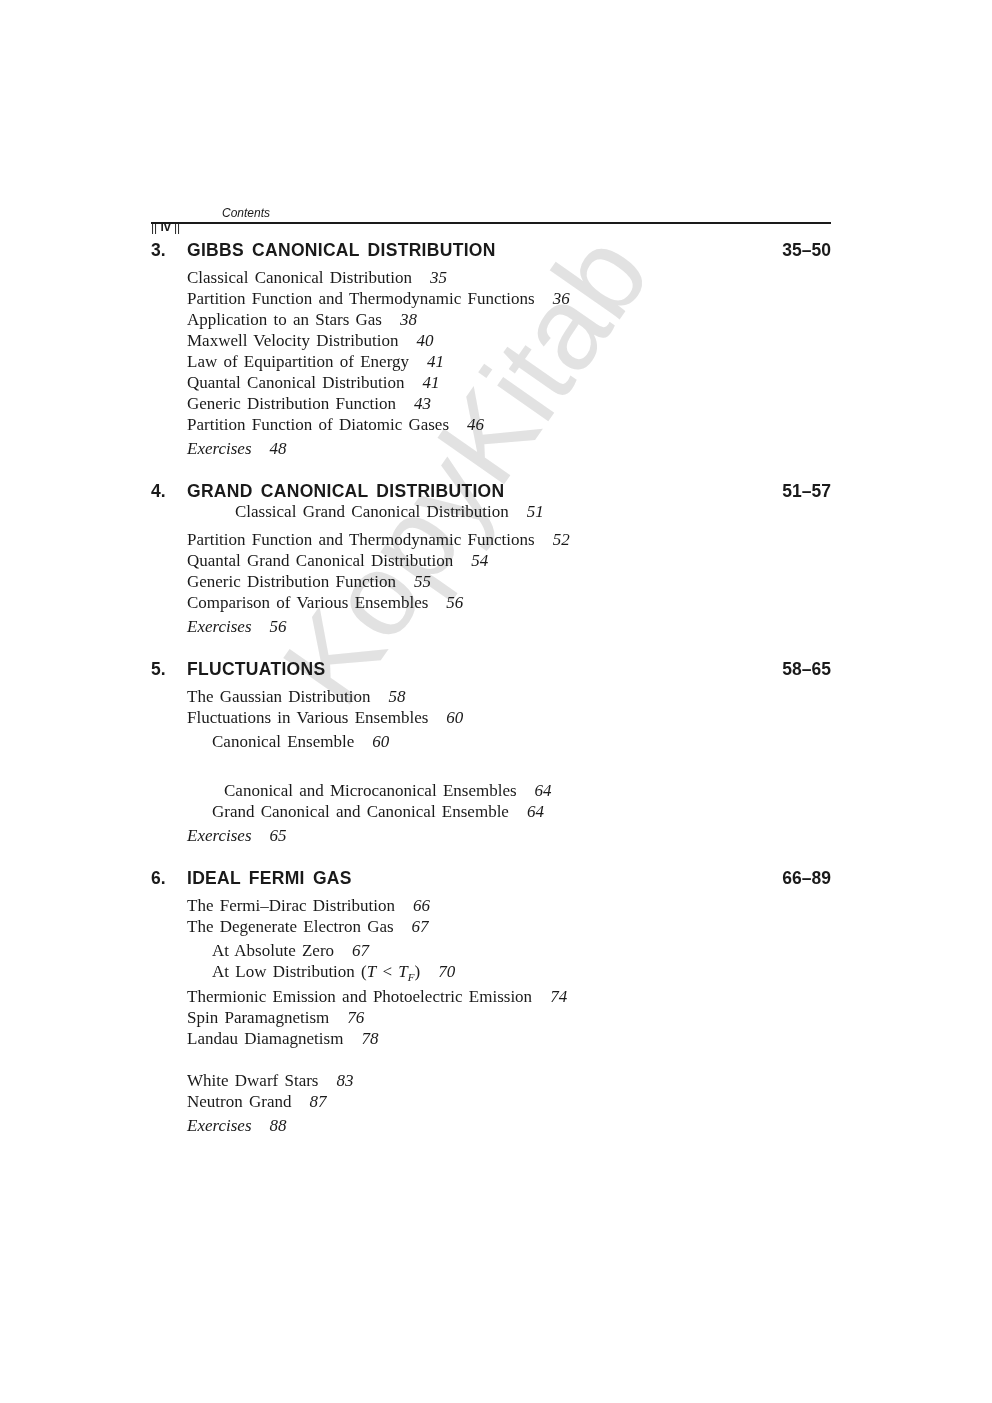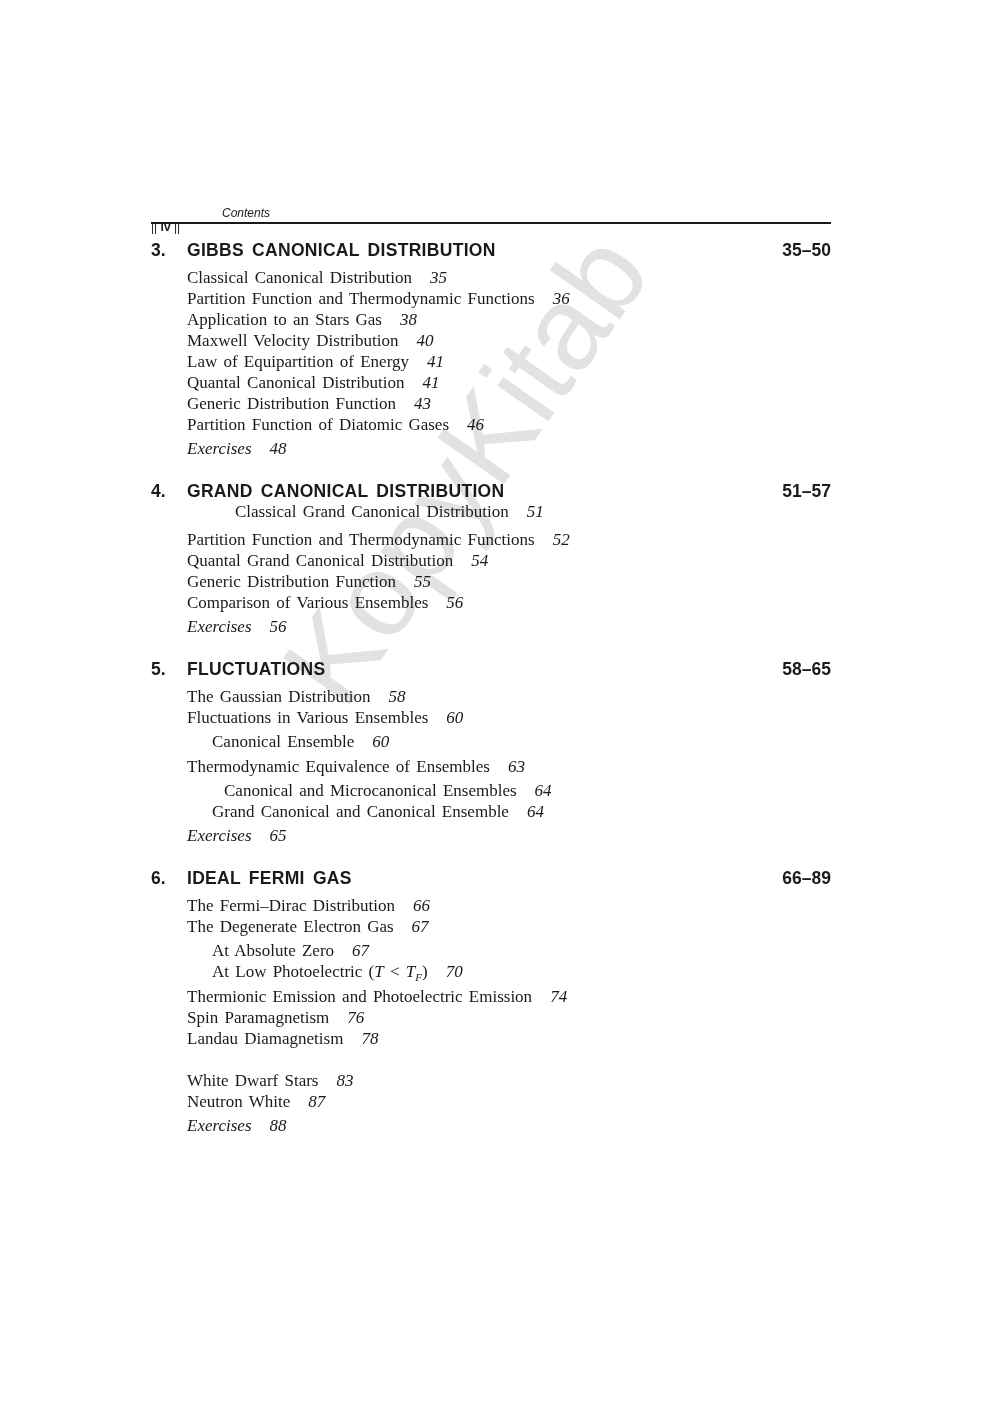--- a/index.html
+++ b/index.html
@@ -79,34 +79,33 @@
     <div class="entry ex" style="top:617px;"><span class="lbl">Exercises</span><span class="pg">56</span></div>
 
     <div class="chapter-head" style="top:658px;">
       <span class="num">5.</span>
       <span class="ttl">FLUCTUATIONS</span>
       <span class="pages">58–65</span>
     </div>
     <div class="entry" style="top:687px;"><span>The Gaussian Distribution</span><span class="pg">58</span></div>
     <div class="entry" style="top:708px;"><span>Fluctuations in Various Ensembles</span><span class="pg">60</span></div>
     <div class="entry sub" style="top:732px;"><span>Canonical Ensemble</span><span class="pg">60</span></div>
-    <div class="entry" style="top:757px;"><span>Thermodynamic Equivalence of Ensembles</span><span class="pg">63</span></div>
     <div class="entry sub" style="top:781px;margin-left:12px;"><span>Canonical and Microcanonical Ensembles</span><span class="pg">64</span></div>
     <div class="entry sub" style="top:802px;text-align:right;"><span>Grand Canonical and Canonical Ensemble</span><span class="pg">64</span></div>
     <div class="entry ex" style="top:826px;"><span class="lbl">Exercises</span><span class="pg">65</span></div>
 
     <div class="chapter-head" style="top:867px;">
       <span class="num">6.</span>
       <span class="ttl">IDEAL FERMI GAS</span>
       <span class="pages">66–89</span>
     </div>
     <div class="entry" style="top:896px;"><span>The Fermi–Dirac Distribution</span><span class="pg">66</span></div>
     <div class="entry" style="top:917px;"><span>The Degenerate Electron Gas</span><span class="pg">67</span></div>
     <div class="entry sub" style="top:941px;"><span>At Absolute Zero</span><span class="pg">67</span></div>
-    <div class="entry sub" style="top:962px;"><span>At Low Photoelectric (</span><span class="it">T</span><span> &lt; </span><span class="it">T</span><sub>F</sub><span>)</span><span class="pg">70</span></div>
+    <div class="entry sub" style="top:962px;"><span>At Low Distribution (</span><span class="it">T</span><span> &lt; </span><span class="it">T</span><sub>F</sub><span>)</span><span class="pg">70</span></div>
     <div class="entry" style="top:987px;"><span>Thermionic Emission and Photoelectric Emission</span><span class="pg">74</span></div>
     <div class="entry" style="top:1008px;"><span>Spin Paramagnetism</span><span class="pg">76</span></div>
     <div class="entry" style="top:1029px;"><span>Landau Diamagnetism</span><span class="pg">78</span></div>
     <div class="entry" style="top:1071px;"><span>White Dwarf Stars</span><span class="pg">83</span></div>
-    <div class="entry" style="top:1092px;"><span>Neutron White</span><span class="pg">87</span></div>
+    <div class="entry" style="top:1092px;"><span>Neutron Grand</span><span class="pg">87</span></div>
     <div class="entry ex" style="top:1116px;"><span class="lbl">Exercises</span><span class="pg">88</span></div>
   </div>
 </div>
 
 </body></html>

